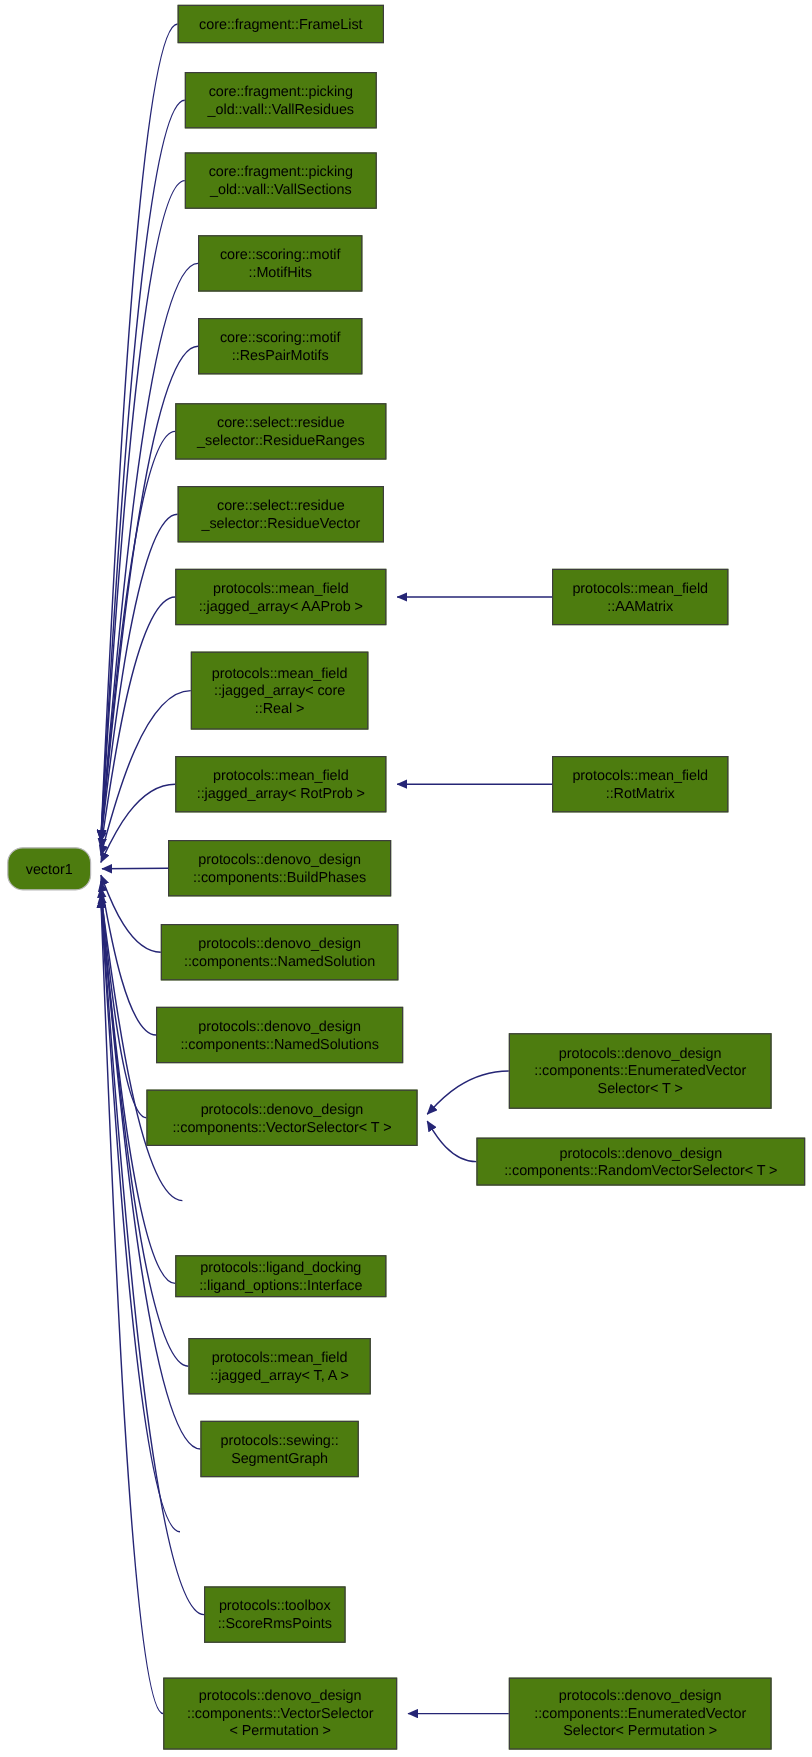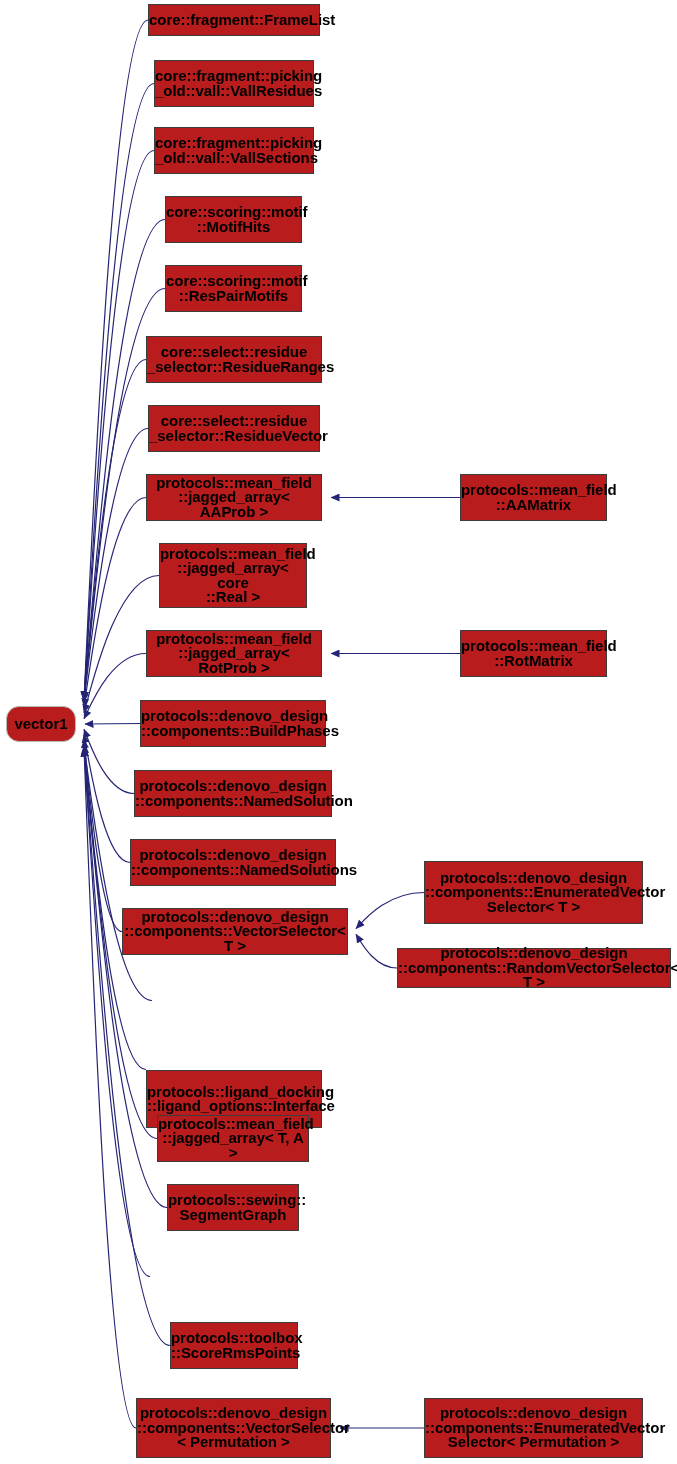--- a/index.html
+++ b/index.html
@@ -20,32 +20,31 @@
     position: absolute;
     left: 0;
     top: 0;
     width: 677px;
     height: 1464px;
     pointer-events: none;
   }
   .node {
     position: absolute;
     box-sizing: border-box;
-    background: #b91c1c;
+    background: #4d7c0f;
     border: 1px solid #3d3d3d;
     display: flex;
     align-items: center;
     justify-content: center;
     text-align: center;
     color: #000000;
-    font-size: 15px;
+    font-size: 12px;
     line-height: 14.5px;
     letter-spacing: -0.05px;
     z-index: 2;
-    font-weight: bold;
   }
   .node .lbl {
     display: block;
     width: 100%;
     white-space: pre-line;
     padding: 0 3px;
   }
   .node.root {
     border: 1px solid #b8b8b8;
   }
@@ -139,33 +138,33 @@
 ::components::NamedSolution</span>
     </div>
     <div class="node" style="left: 130px; top: 839px; width: 206px; height: 47px;">
       <span class="lbl">protocols::denovo_design
 ::components::NamedSolutions</span>
     </div>
     <div class="node" style="left: 122px; top: 908px; width: 226px; height: 47px;">
       <span class="lbl">protocols::denovo_design
 ::components::VectorSelector&lt; T &gt;</span>
     </div>
-    <div class="node" style="left: 146px; top: 1070px; width: 176px; height: 58px;">
+    <div class="node" style="left: 146px; top: 1046px; width: 176px; height: 35px;">
       <span class="lbl">protocols::ligand_docking
 ::ligand_options::Interface</span>
     </div>
     <div class="node" style="left: 157px; top: 1115px; width: 152px; height: 47px;">
       <span class="lbl">protocols::mean_field
 ::jagged_array&lt; T, A &gt;</span>
     </div>
     <div class="node" style="left: 167px; top: 1184px; width: 132px; height: 47px;">
       <span class="lbl">protocols::sewing::
 SegmentGraph</span>
     </div>
-    <div class="node" style="left: 170px; top: 1322px; width: 128px; height: 47px;">
+    <div class="node" style="left: 170px; top: 1322px; width: 118px; height: 47px;">
       <span class="lbl">protocols::toolbox
 ::ScoreRmsPoints</span>
     </div>
     <div class="node" style="left: 136px; top: 1398px; width: 195px; height: 60px;">
       <span class="lbl">protocols::denovo_design
 ::components::VectorSelector
 &lt; Permutation &gt;</span>
     </div>
     <div class="node" style="left: 460px; top: 474px; width: 147px; height: 47px;">
       <span class="lbl">protocols::mean_field

